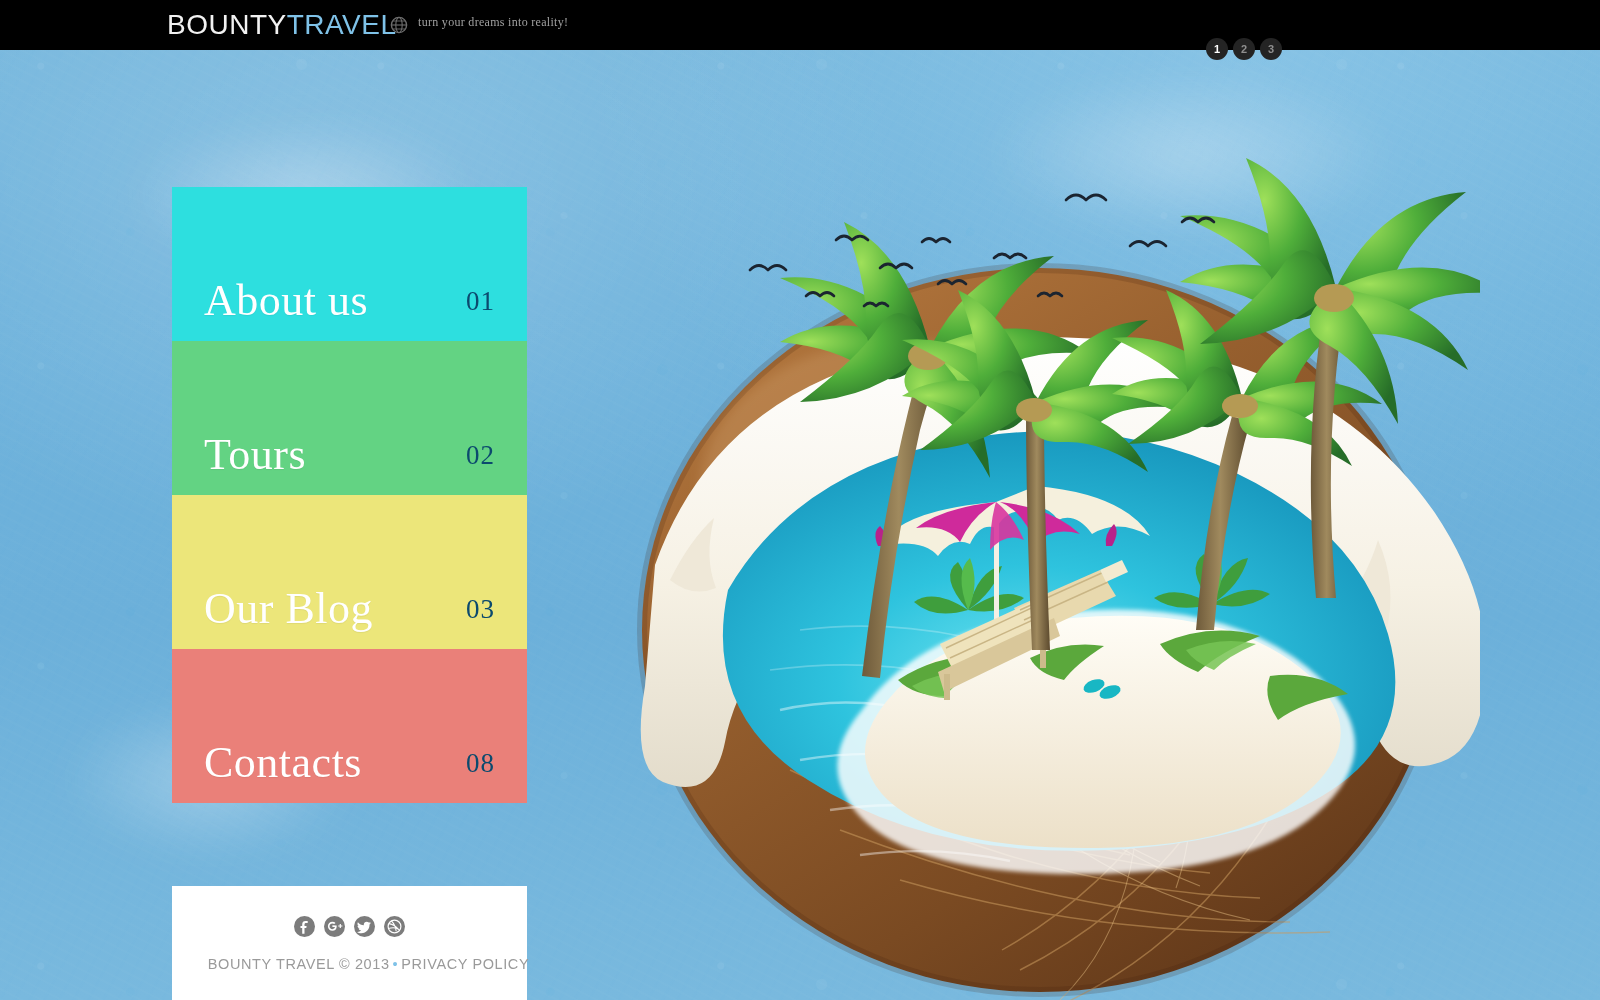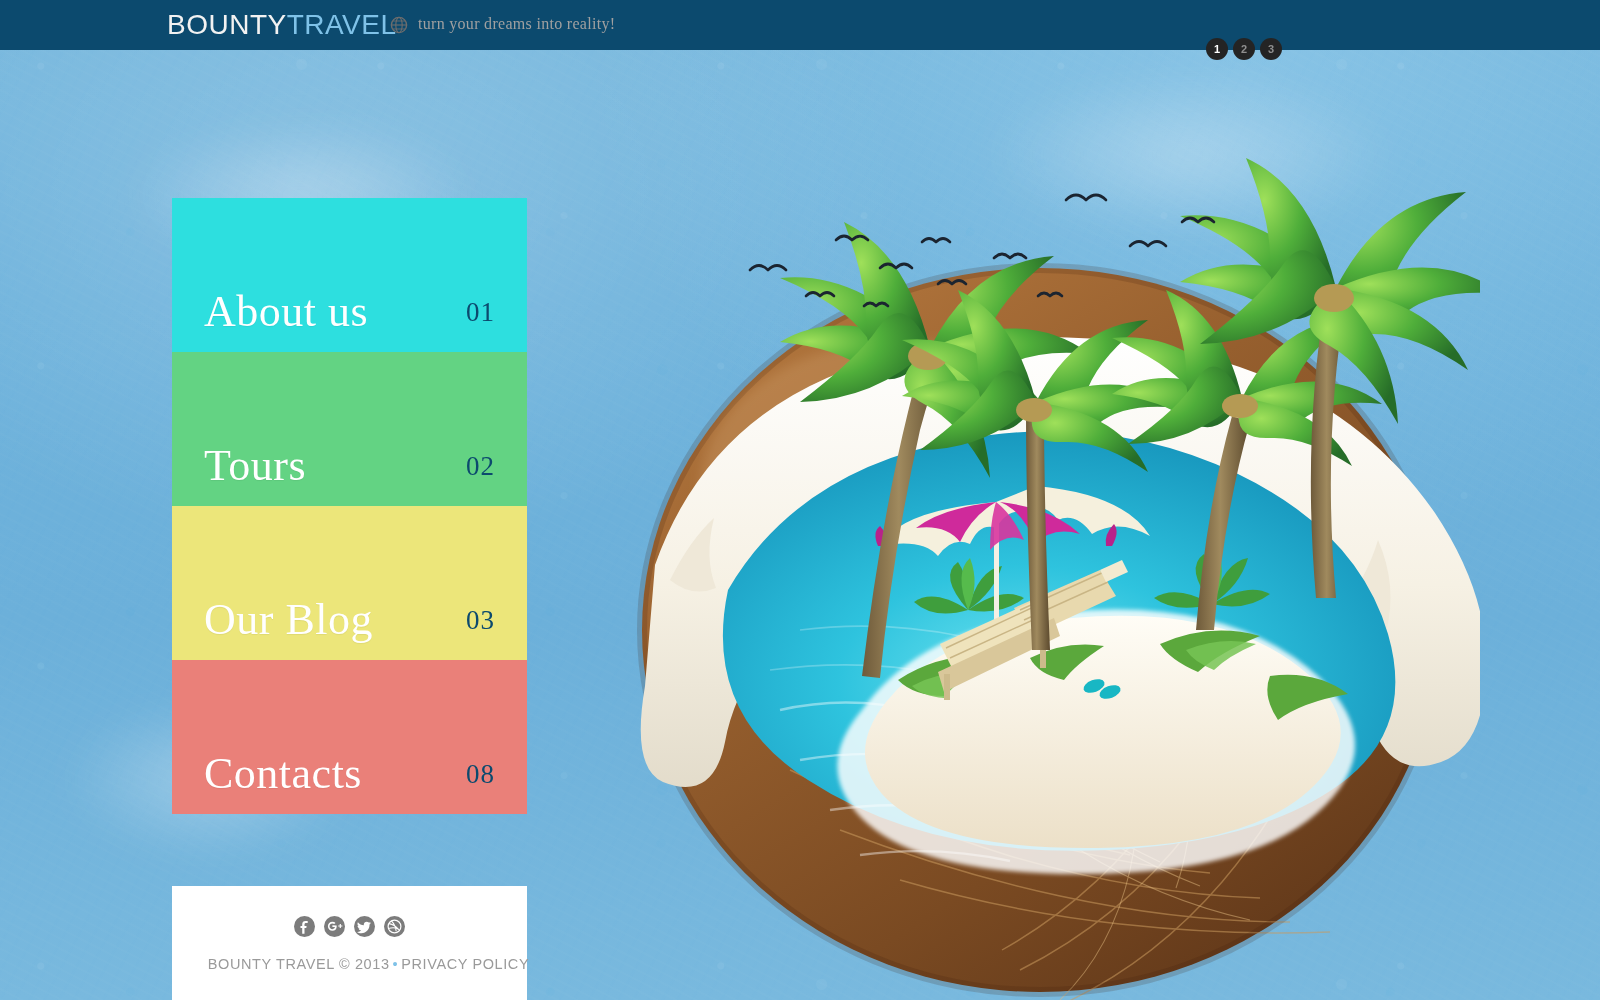--- a/index.html
+++ b/index.html
@@ -46,41 +46,41 @@
     border-radius:50%;
     background:radial-gradient(ellipse at center, rgba(255,255,255,.30), rgba(255,255,255,0) 70%);
     filter:blur(18px);
     pointer-events:none;
   }
 
   
   .header {
     position:absolute; top:0; left:0;
     width:1600px; height:50px;
-    background:#0c4a6e;
+    background:#000000;
     z-index:40;
   }
   .brand {
     position:absolute; left:167px; top:9px;
     font-size:28px; letter-spacing:.5px;
     font-weight:400; white-space:nowrap;
     font-family:"Liberation Sans", sans-serif;
   }
   .brand .b1 { color:#f2f2f2; }
   .brand .b2 { color:#7fc2e8; }
 
   .globe-icon {
     position:absolute; left:390px; top:16px;
     width:18px; height:18px;
   }
 
   .tagline {
     position:absolute; left:418px; top:15px;
     font-family:"Liberation Serif", serif;
-    font-size:16px; color:#a0a0a0;
+    font-size:12px; color:#a0a0a0;
     letter-spacing:.3px; white-space:nowrap;
   }
 
   
   .pager {
     position:absolute; right:318px; top:38px;
     display:flex; gap:5px; z-index:45;
   }
   .pager-dot {
     width:22px; height:22px; border-radius:50%;
@@ -98,21 +98,21 @@
     left:600px; top:110px;
     width:880px; height:890px;
     z-index:10;
     pointer-events:none;
   }
   .island-art svg { display:block; width:100%; height:100%; }
 
   
   .menu {
     position:absolute;
-    left:172px; top:198px;
+    left:172px; top:187px;
     width:355px;
     z-index:30;
   }
   .menu-item {
     position:relative;
     height:154px;
     cursor:pointer;
     overflow:hidden;
   }
   .menu-item .label {

